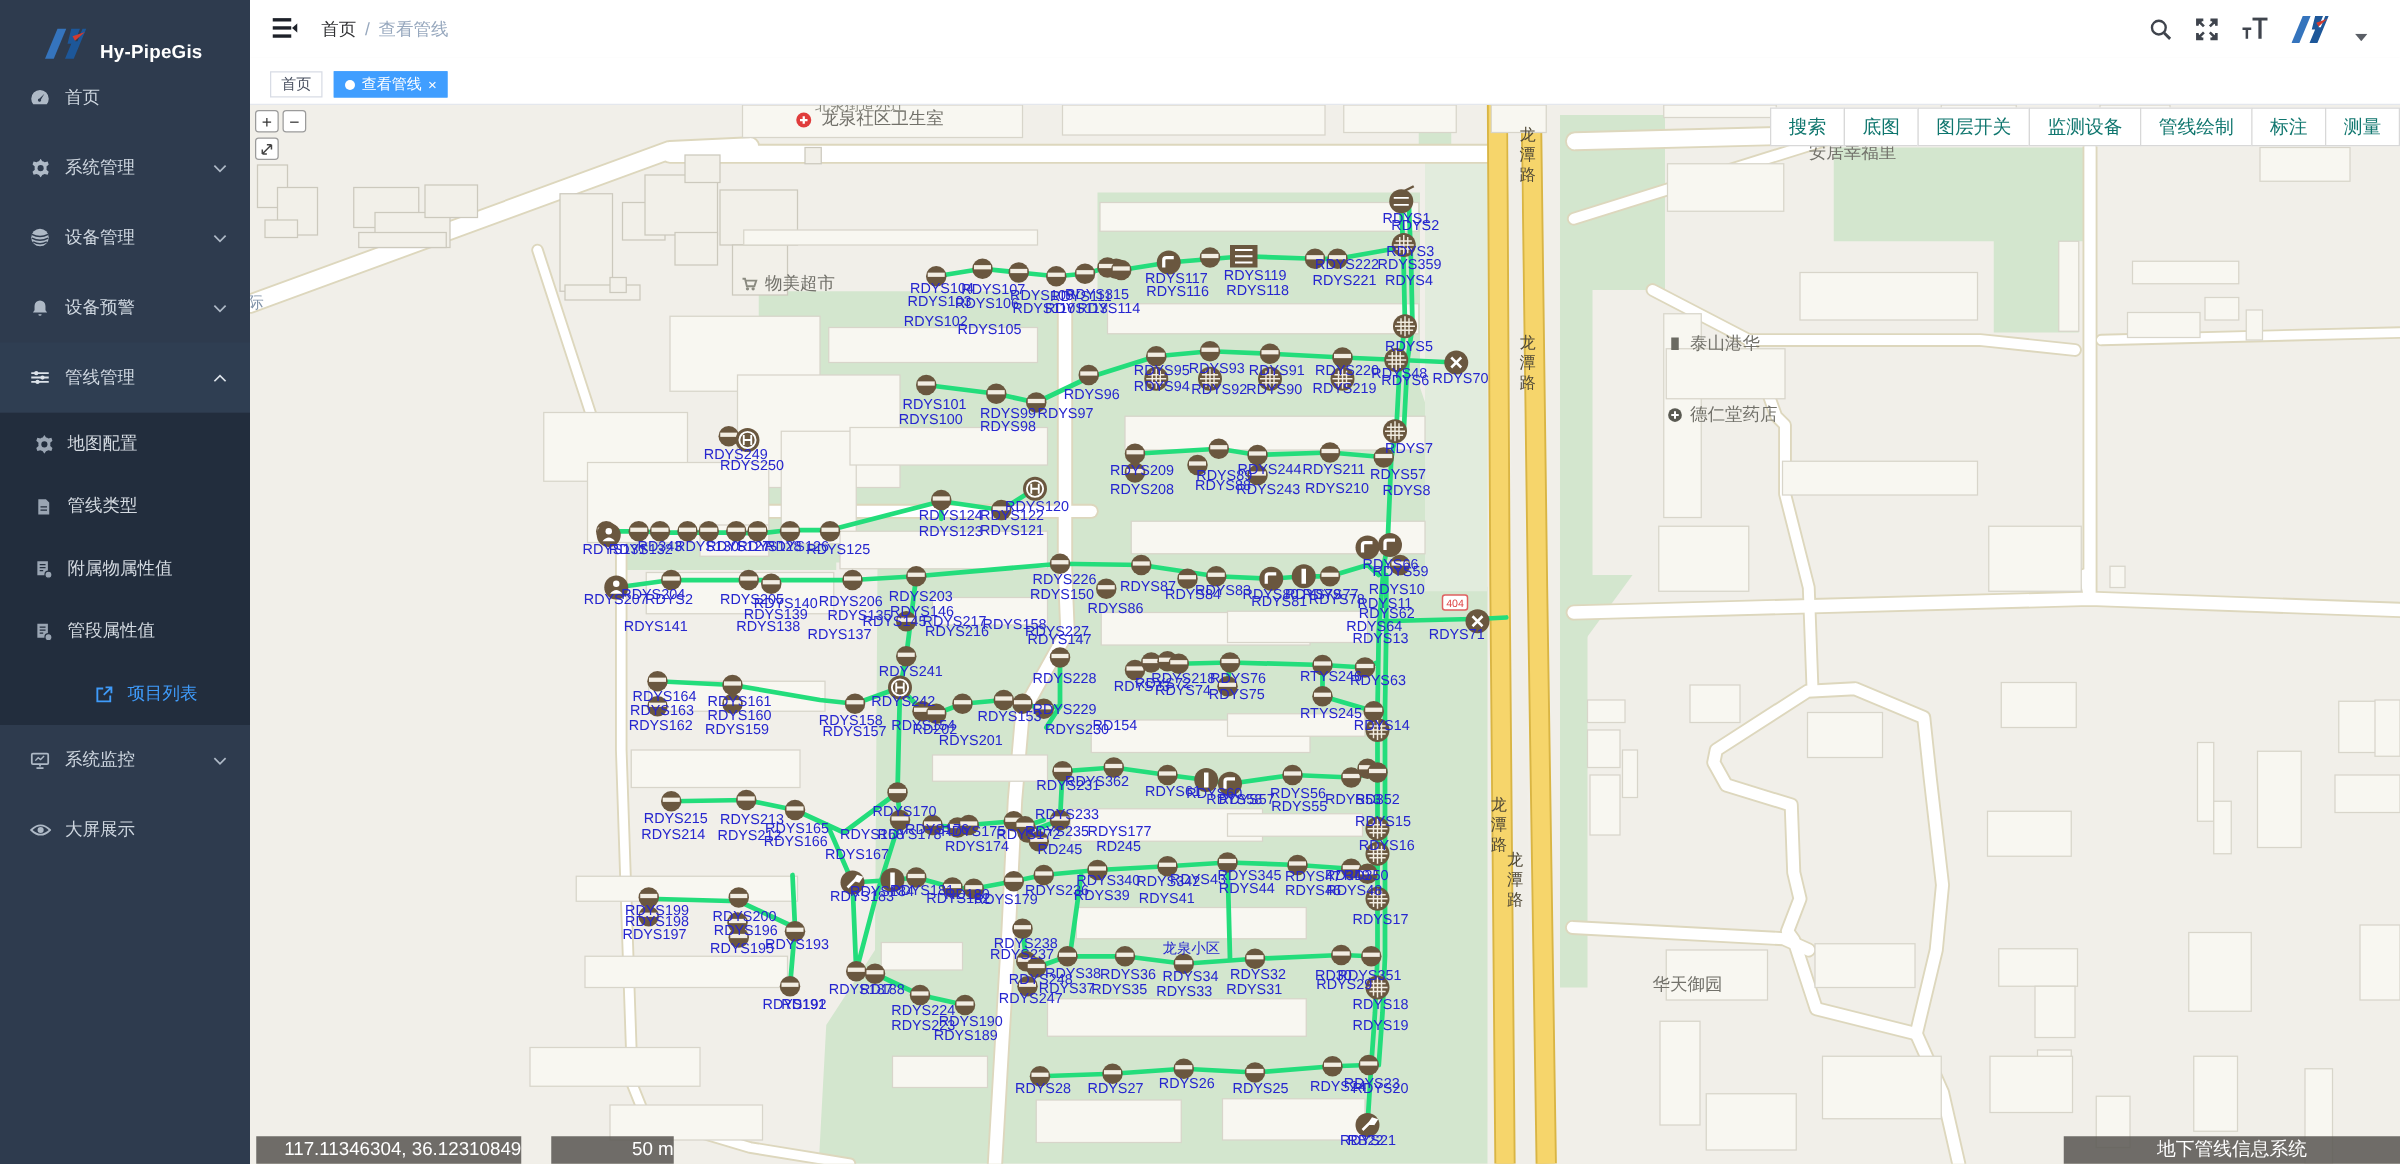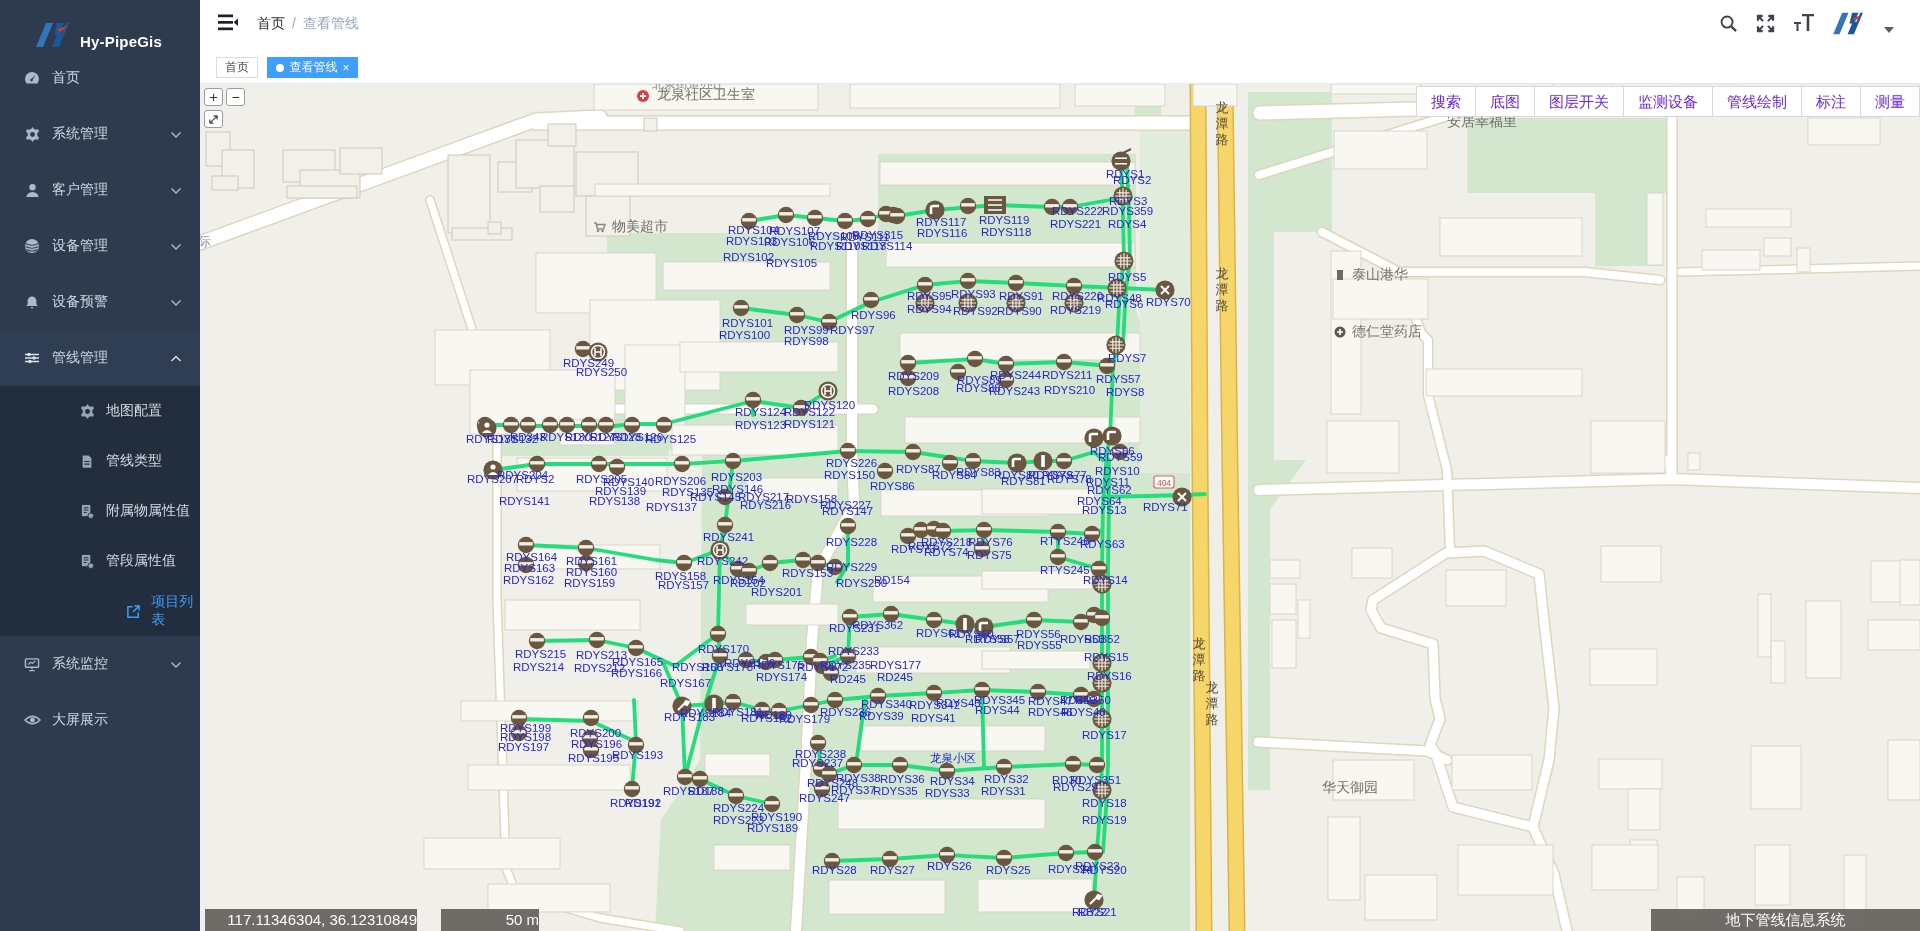--- a/index.html
+++ b/index.html
@@ -5,39 +5,39 @@
 <style>
 * { margin:0; padding:0; box-sizing:border-box; }
 html,body { width:1920px; height:931px; overflow:hidden; font-family:"Liberation Sans", sans-serif; background:#fff; }
 #sidebar { position:fixed; left:0; top:0; width:200px; height:931px; background:#2e3b4e; z-index:30; }
 .logo { height:50px; display:flex; align-items:flex-end; padding-left:36px; }
 .logo span { color:#fff; font-weight:bold; font-size:15px; margin-left:10px; letter-spacing:.2px; }
 .mi { height:56px; display:flex; align-items:center; padding-left:20px; color:#cfd7e0; font-size:14px; position:relative; }
 .mi .ic { width:24px; margin-right:8px; display:flex; justify-content:center; color:#aeb9c6; }
 .mi .chev { position:absolute; right:18px; }
 .sub { background:#222d3d; }
-.si { height:50px; display:flex; align-items:center; padding-left:76px; color:#d4dae1; font-size:14px; }
+.si { height:50px; display:flex; align-items:center; padding-left:24px; color:#d4dae1; font-size:14px; }
 .si .ic { width:22px; margin-right:8px; display:flex; justify-content:center; color:#9aa5b3; }
 .si.active { color:#3f9bfa;margin-left:48px; }
 .si.active .ic { color:#3f9bfa; }
 #hdr { position:fixed; left:200px; top:0; width:1720px; height:46px; background:#fff; z-index:20; box-shadow:0 1px 3px rgba(0,21,41,.06); }
 #hdr .burger { position:absolute; left:18px; top:14px; }
 #hdr .bc { position:absolute; left:57px; top:15px; font-size:14px; color:#303133; }
 #hdr .bc .sep { color:#97a8be; margin:0 7px; }
 #hdr .bc .cur { color:#97a8be; }
 #hdr .ricons { position:absolute; right:26px; top:0; height:46px; display:flex; align-items:center; gap:18px; color:#4a4f57; }
 #tabs { position:fixed; left:200px; top:46px; width:1720px; height:38px; background:#fff; border-bottom:1px solid #e4e7ed; z-index:20; }
 .tag { display:inline-flex; align-items:center; height:21px; margin-left:8px; margin-top:11px; padding:0 8px; font-size:12px; border:1px solid #d8dce5; color:#495060; background:#fff; vertical-align:top; }
 .tag.on { background:#409eff; color:#fff; border-color:#409eff; }
 .tag.on .dot { width:8px; height:8px; border-radius:50%; background:#fff; display:inline-block; margin-right:5px; }
 .tag.on .x { margin-left:5px; font-size:12px; }
 #map { position:fixed; left:200px; top:84px; width:1720px; height:847px; background:#f0efe9; z-index:1; }
 .zbtn { position:absolute; width:19px; height:18px; background:#fff; border:1px solid #9b9b9b; border-radius:3px; font-size:14px; line-height:16px; text-align:center; color:#333; z-index:10; }
 #toolbar { position:absolute; right:0; top:2px; display:flex; z-index:10; }
-#toolbar div { height:31px; line-height:29px; background:#fff; border:1px solid #d8d8d8; color:#6d28d9; font-size:15px; padding:0 14px; margin-left:-1px; }
+#toolbar div { height:31px; line-height:29px; background:#fff; border:1px solid #d8d8d8; color:#0f766e; font-size:15px; padding:0 14px; margin-left:-1px; }
 .binfo { position:absolute; bottom:0; height:22px; background:rgba(92,90,85,.88); color:#fff; font-size:15px; line-height:22px; z-index:10; }
 </style>
 </head>
 <body>
 
 <aside id="sidebar">
 
   <div class="logo">
       <svg width="34" height="30" viewBox="0 0 34 30">
         <path d="M10 3 L17 3 L7 27 L0 27 Z" fill="#3574bd"></path>
@@ -56,28 +56,20 @@
 
   <div class="mi"><span class="ic">
         <svg width="15" height="15" viewBox="0 0 16 16">
           <path d="M8 0 L9.4 2.2 A6 6 0 0 1 11.4 3L14 2.4 L14.9 4.9 L13 6.7 a6 6 0 0 1 0 2.6 L14.9 11.1 L14 13.6 L11.4 13 a6 6 0 0 1 -2 .8 L8 16 L6.6 13.8 a6 6 0 0 1 -2 -.8 L2 13.6 L1.1 11.1 L3 9.3 a6 6 0 0 1 0 -2.6 L1.1 4.9 L2 2.4 L4.6 3 a6 6 0 0 1 2 -.8 Z" fill="#aeb9c6"></path>
           <circle cx="8" cy="8" r="2.6" fill="#2e3b4e"></circle>
         </svg>
       </span>系统管理<span class="chev"><svg width="12" height="8" viewBox="0 0 12 8">
           <path d="M1.5 1.5 L6 6 L10.5 1.5" fill="none" stroke="#aeb9c6" stroke-width="1.4"></path>
         </svg></span></div>
 
-  <div class="mi"><span class="ic">
-        <svg width="15" height="15" viewBox="0 0 16 16">
-          <circle cx="8" cy="4.5" r="3.4" fill="#aeb9c6"></circle>
-          <path d="M1.5 15 a6.5 5.5 0 0 1 13 0 Z" fill="#aeb9c6"></path>
-        </svg>
-      </span>客户管理<span class="chev"><svg width="12" height="8" viewBox="0 0 12 8">
-          <path d="M1.5 1.5 L6 6 L10.5 1.5" fill="none" stroke="#aeb9c6" stroke-width="1.4"></path>
-        </svg></span></div>
 
   <div class="mi"><span class="ic">
         <svg width="16" height="16" viewBox="0 0 16 16">
           <circle cx="8" cy="8" r="7" fill="#aeb9c6"></circle>
           <g stroke="#2e3b4e" stroke-width="1.2" fill="none">
             <path d="M1.5 5.5 Q8 9 14.5 5.5"></path>
             <path d="M1.5 8.5 Q8 12 14.5 8.5"></path>
             <path d="M2.5 11.5 Q8 14.5 13.5 11.5"></path>
           </g>
         </svg>

